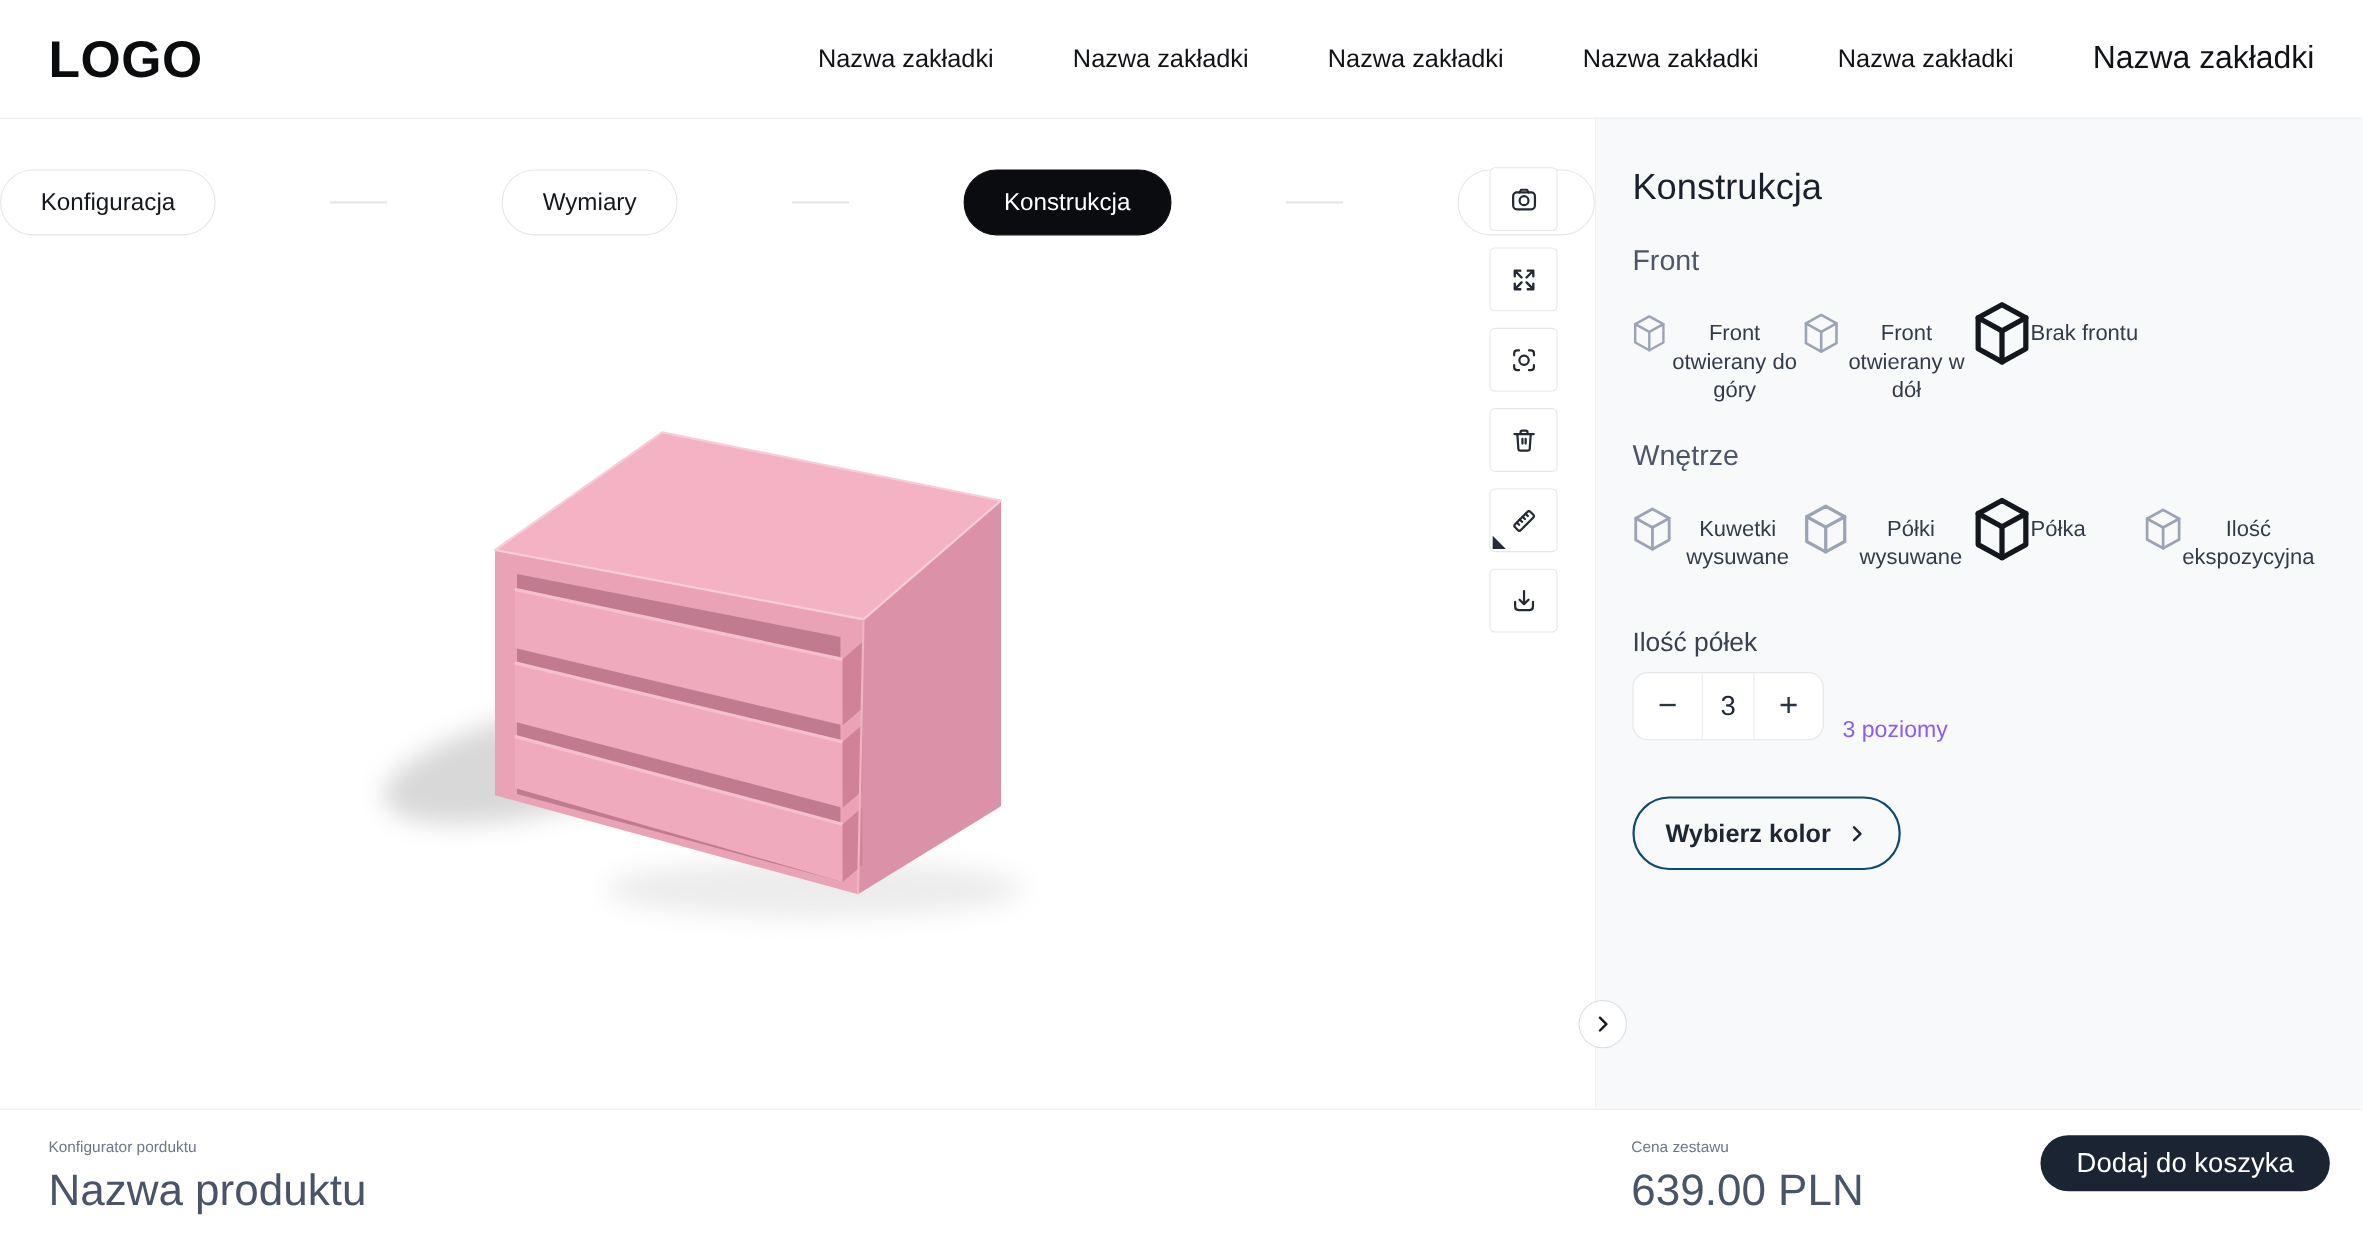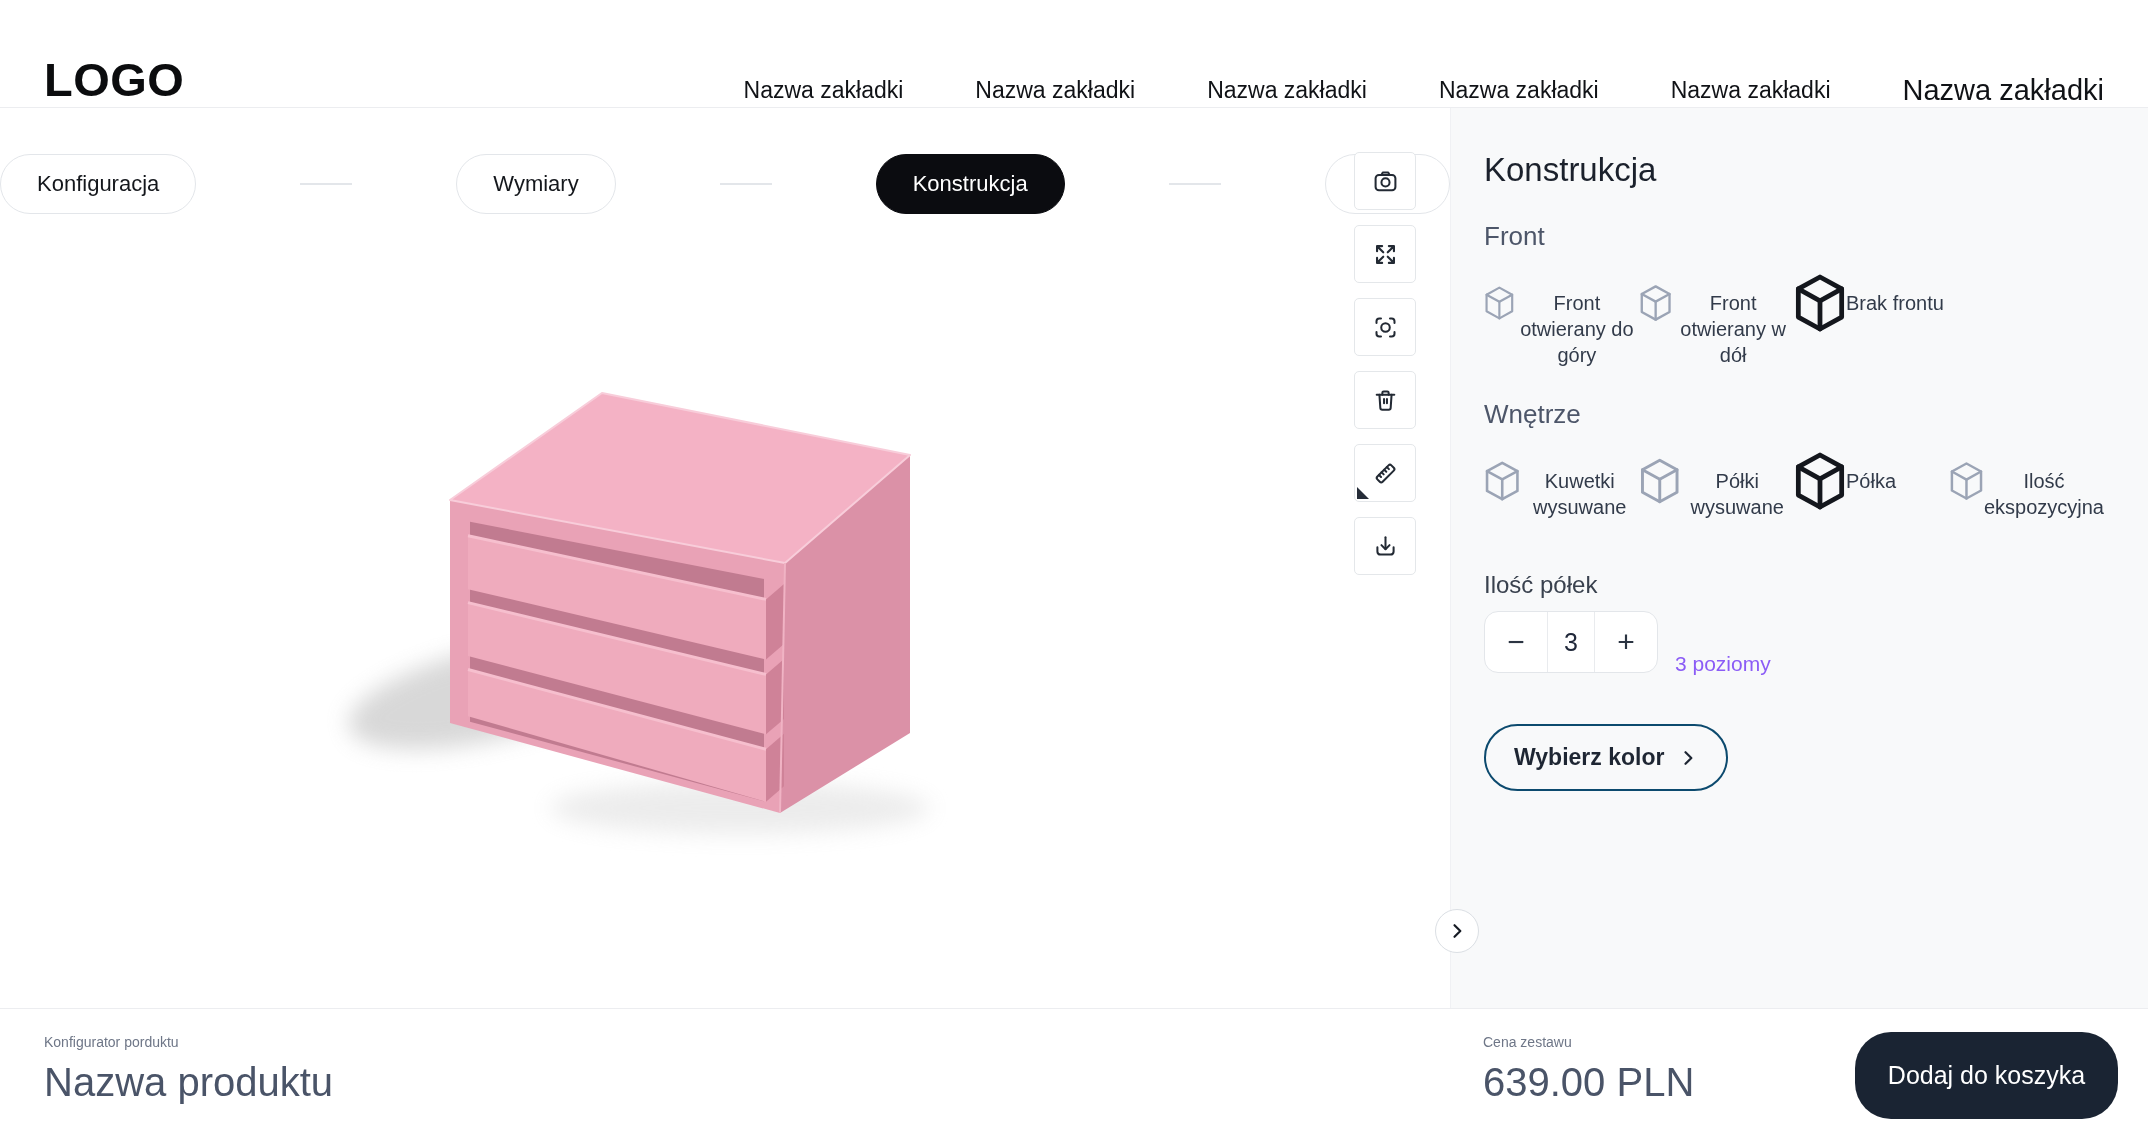--- a/index.html
+++ b/index.html
@@ -7,21 +7,21 @@
     position:relative; width:2148px; height:1126px; overflow:hidden;
     background:#ffffff; color:#16181d;
     font-family:"Liberation Sans", sans-serif;
     -webkit-font-smoothing:antialiased;
   }
   * { box-sizing:border-box; }
 
   
   .header {
     position:absolute; top:0; left:0; right:0; height:108px;
-    display:flex; align-items:flex-end; padding:0 44px;
+    display:flex; align-items:center; padding:0 44px;
     background:#fff; border-bottom:1px solid #ecedf0; z-index:10;
   }
   .logo { font-size:47px; font-weight:800; letter-spacing:.5px; color:#0b0c0e; cursor:pointer; }
   .nav { margin-left:auto; display:flex; align-items:center; gap:72px; }
   .nav-item { font-size:23px; color:#101216; cursor:pointer; white-space:nowrap; }
   .nav-item.large { font-size:29px; }
 
   
   .main { position:absolute; top:108px; bottom:118px; left:0; right:0; }
   .canvas { position:absolute; left:0; top:0; bottom:0; width:1450px; background:#fff; }
@@ -94,21 +94,21 @@
   
   .footer {
     position:absolute; bottom:0; left:0; right:0; height:118px;
     background:#fff; border-top:1px solid #ecedf0; z-index:10;
   }
   .f-left { position:absolute; left:44px; top:20px; }
   .kicker { font-size:14px; color:#6e7687; line-height:26px; }
   .big-line { margin-top:4px; font-size:40px; color:#4a5468; line-height:46px; }
   .f-price { position:absolute; left:1483px; top:20px; }
   .cart-btn {
-    position:absolute; right:30px; top:23px; width:263px; height:87px; border:none; border-radius:36px;
+    position:absolute; right:30px; top:23px; width:263px; height:51px; border:none; border-radius:36px;
     background:#1a2433; color:#ffffff; font-family:"Liberation Sans",sans-serif; font-size:25px;
     display:flex; align-items:center; justify-content:center; cursor:pointer;
   }
 </style>
 </head>
 <body>
 
 <svg width="0" height="0" style="position:absolute" aria-hidden="true">
   <defs>
     <symbol id="cube-sym" viewBox="0 0 24 26">

